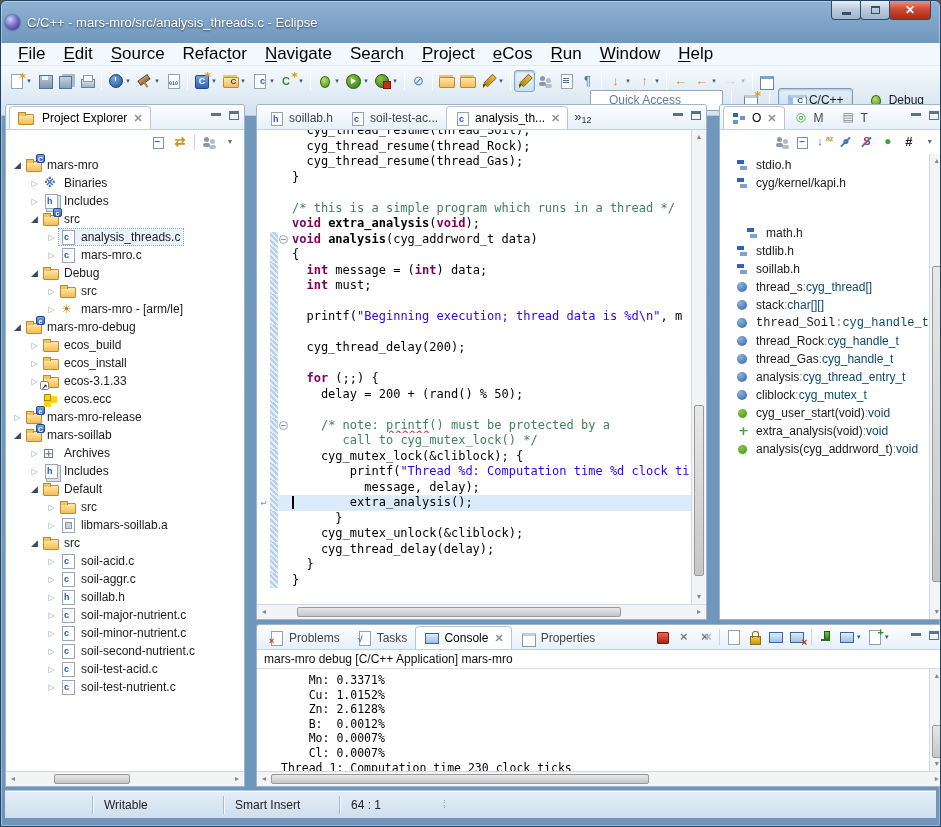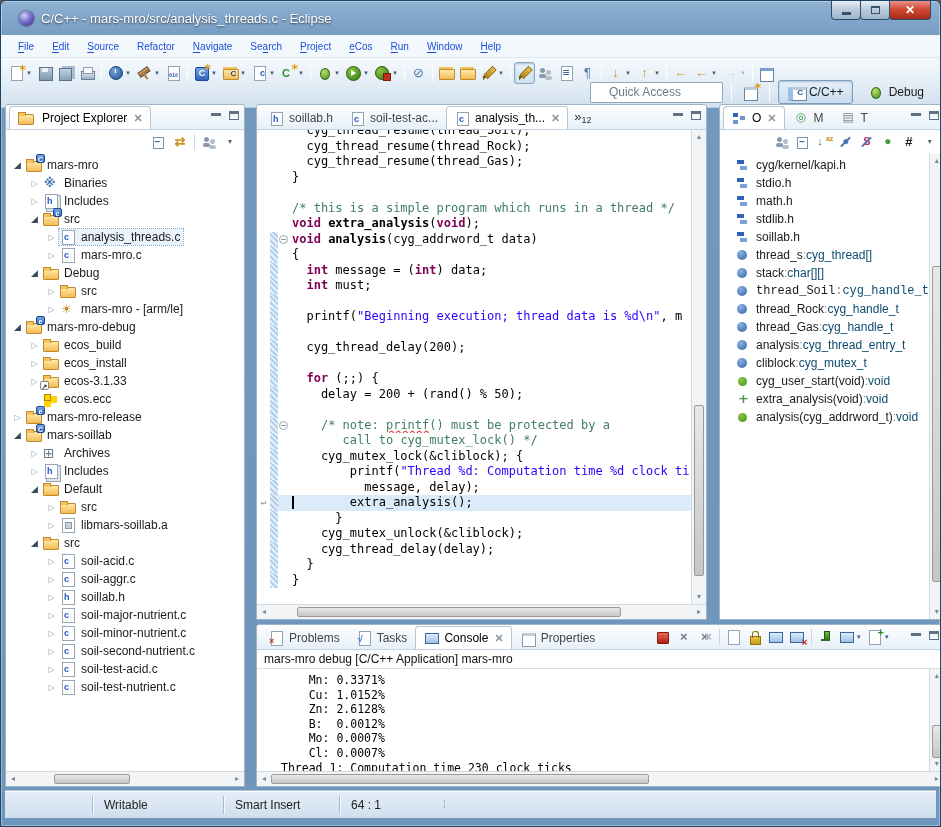--- a/index.html
+++ b/index.html
@@ -3,35 +3,35 @@
 <meta charset="utf-8">
 <style>
   html,body{margin:0;padding:0;background:#555;font-family:"Liberation Sans",sans-serif;}
   *{box-sizing:border-box;}
   .window{position:relative;width:941px;height:827px;margin:0 auto;
     background:linear-gradient(#8fb2d4,#7298bd 40px,#6e95bb);
     border:1px solid #1d4568;border-radius:6px 6px 2px 2px;
     box-shadow:inset 0 0 0 1px rgba(255,255,255,.35);overflow:hidden;}
 
   
-  .titlebar{height:34px;display:flex;align-items:center;padding:0 18px;color:#fff;
+  .titlebar{height:42px;display:flex;align-items:center;padding:0 4px;color:#fff;
     font-size:13px;text-shadow:0 1px 2px rgba(0,0,0,.65);}
   .app-icon{width:15px;height:15px;border-radius:50%;margin-right:7px;flex:none;
     background:radial-gradient(circle at 35% 30%,#cdd4f0,#7a6fd0 45%,#35246e);box-shadow:0 0 2px #123;}
   .winbtns{position:absolute;top:0;right:9px;display:flex;}
   .wb{width:30px;height:19px;border:1px solid #2d4c6b;border-top:none;margin-left:-1px;
     background:linear-gradient(#e9f0f7,#bccbdb 45%,#9fb4c9);border-radius:0 0 4px 4px;
     display:flex;align-items:center;justify-content:center;color:#33506e;font-size:11px;font-weight:bold;text-shadow:none;}
   .wb.close{width:42px;background:linear-gradient(#e89284,#cf4a35 45%,#a82a16);color:#fff;font-size:12px;}
   .g-min{width:9px;height:3px;background:#33506e;display:inline-block;margin-top:6px;}
   .g-max{width:9px;height:8px;border:1px solid #33506e;border-top:2px solid #33506e;display:inline-block;}
 
   
   .menubar{height:23px;background:#f3f8fc;border-bottom:1px solid #dde8f2;display:flex;
-    align-items:center;padding-left:8px;font-size:10px;color:#1d4ed8;}
+    align-items:center;padding-left:8px;font-size:17px;color:#000000;}
   .menu-item{padding:3px 9px;}
   .menu-item u{text-underline-offset:2px;}
 
   
   .toolbar{height:50px;background:linear-gradient(#f6fafd,#e2ecf5 55%,#d3e2ef);
     border-bottom:1px solid #b9cbda;position:relative;}
   .tb-row{display:flex;align-items:center;height:27px;padding:2px 3px 0 5px;}
   .tb-btn{height:22px;min-width:21px;display:flex;align-items:center;justify-content:center;
     border:1px solid transparent;border-radius:3px;padding:0 1px;flex:none;}
   .tb-btn.pressed{border-color:#8aa6c0;background:linear-gradient(#eaf3fb,#cfe2f2);
@@ -928,27 +928,27 @@
                 <span class="ic ic-hash g-hash">#</span>
               </span>
               <span class="vb-btn">
                 <span class="ic ic-chevdown chev">▾</span>
               </span>
             </div>
           <div class="ed-body">
             <div class="tree" id="ol-tree">
                 <div class="trow" style="padding-left: 14px;">
                   <span class="tic o-incl"></span>
+                  <span class="lbl">stdio.h</span>
+                </div>
+                <div class="trow" style="padding-left: 14px;">
+                  <span class="tic o-incl"></span>
                   <span class="lbl">cyg/kernel/kapi.h</span>
                 </div>
-                <div class="trow" style="padding-left: 14px;">
-                  <span class="tic o-incl"></span>
-                  <span class="lbl">stdio.h</span>
-                </div>
-                <div class="trow" style="padding-left: 14px;">
+                <div class="trow" style="padding-left: 24px; margin-top: 32px;">
                   <span class="tic o-incl"></span>
                   <span class="lbl">math.h</span>
                 </div>
                 <div class="trow" style="padding-left: 14px;">
                   <span class="tic o-incl"></span>
                   <span class="lbl">stdlib.h</span>
                 </div>
                 <div class="trow" style="padding-left: 14px;">
                   <span class="tic o-incl"></span>
                   <span class="lbl">soillab.h</span>

